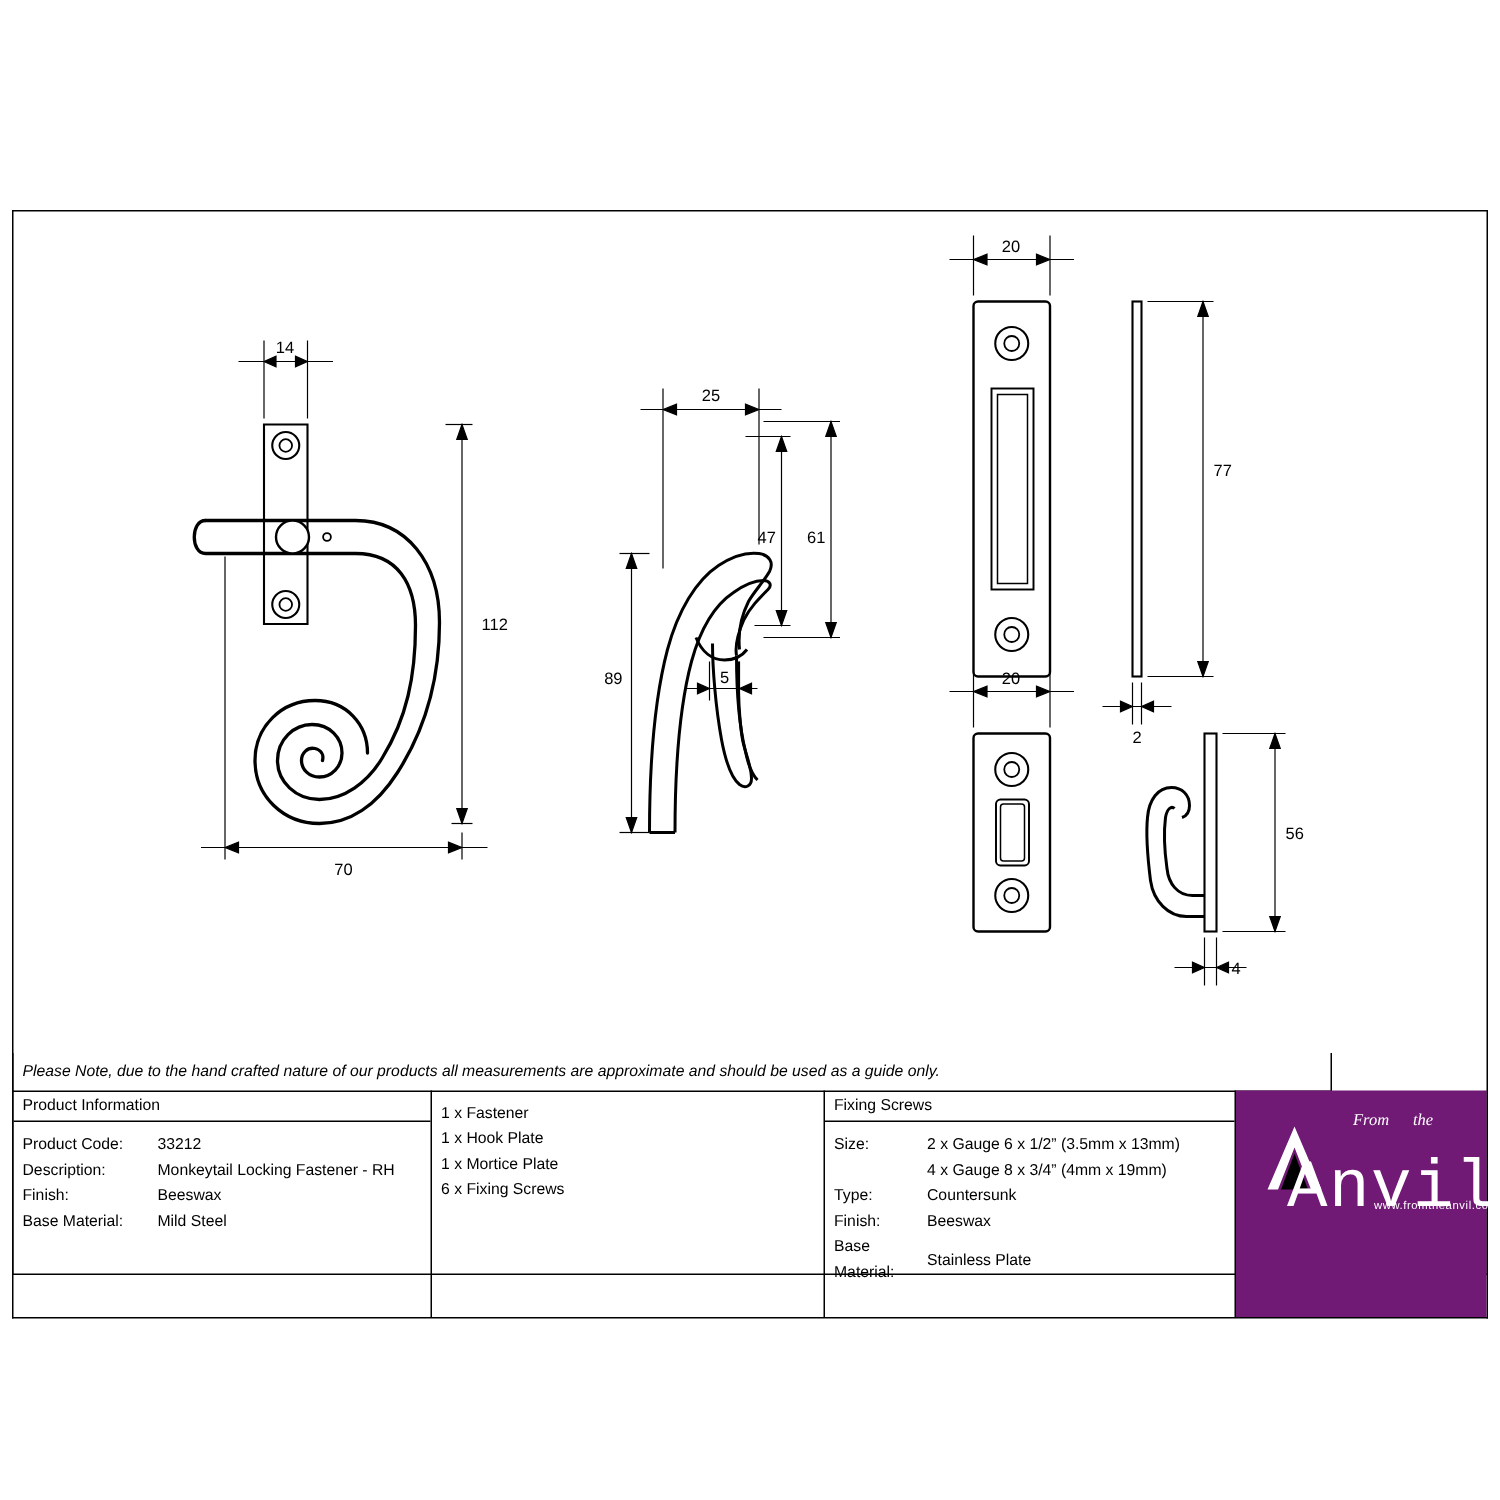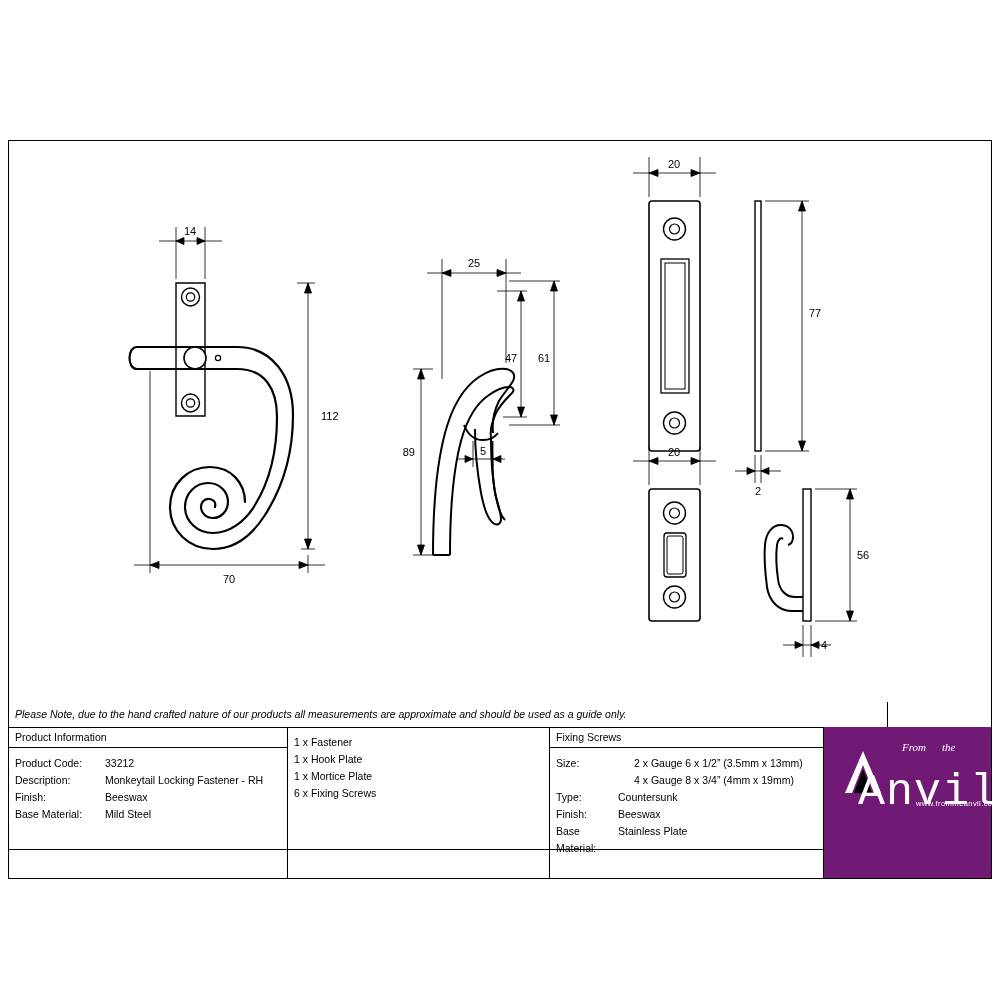--- a/index.html
+++ b/index.html
@@ -74,30 +74,31 @@
     padding-left: 6px;
     box-sizing: border-box;
   }
   .kv {
     padding: 7px 0 0 6px;
     font-size: 10.5px;
   }
   .kv .row {
     display: flex;
     line-height: 17px;
+    align-items: center;
   }
   .kv .k { width: 90px; flex: none; }
   .kv .v { }
   .kv.wide .k { width: 62px; }
   .plain {
     padding: 7px 0 0 6px;
     font-size: 10.5px;
     line-height: 17px;
   }
-  .sizes { display: flex; line-height: 17px; gap: 16px; }
+  .sizes { display: flex; line-height: 17px; }
   .sizes .k { width: 62px; flex: none; }
   .sizes .vlist div { line-height: 17px; }
   
   .logo {
     position: relative;
     width: 100%;
     height: 100%;
     color: #fff;
   }
   .logo .from {

